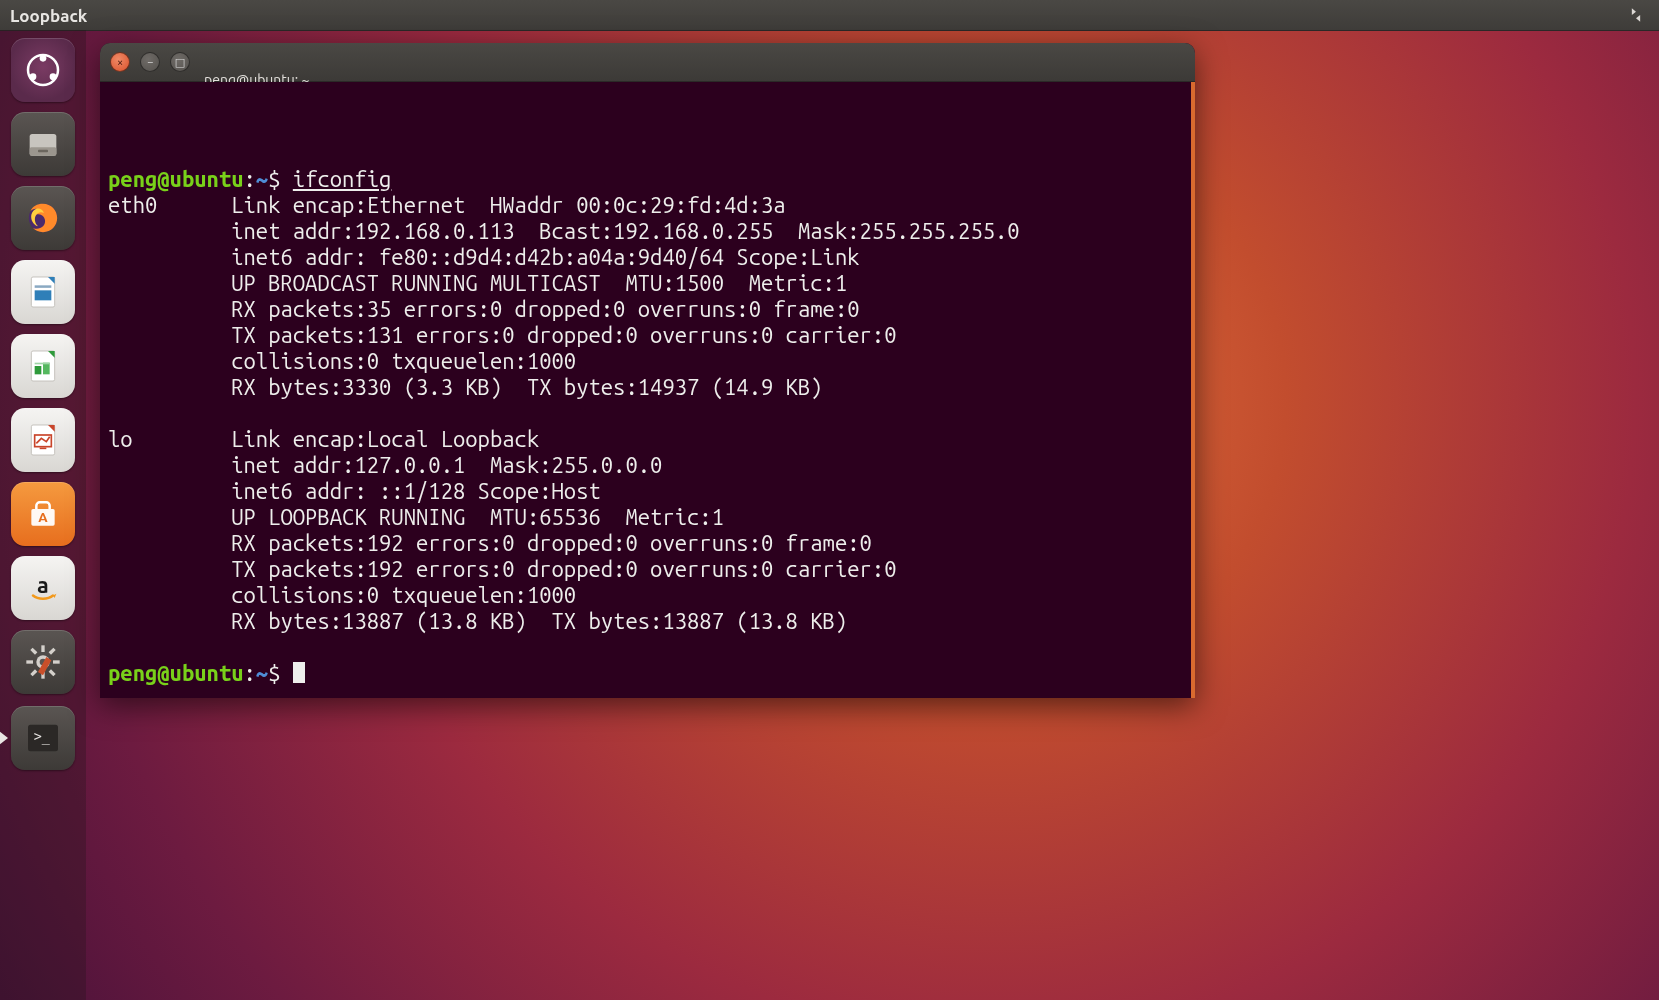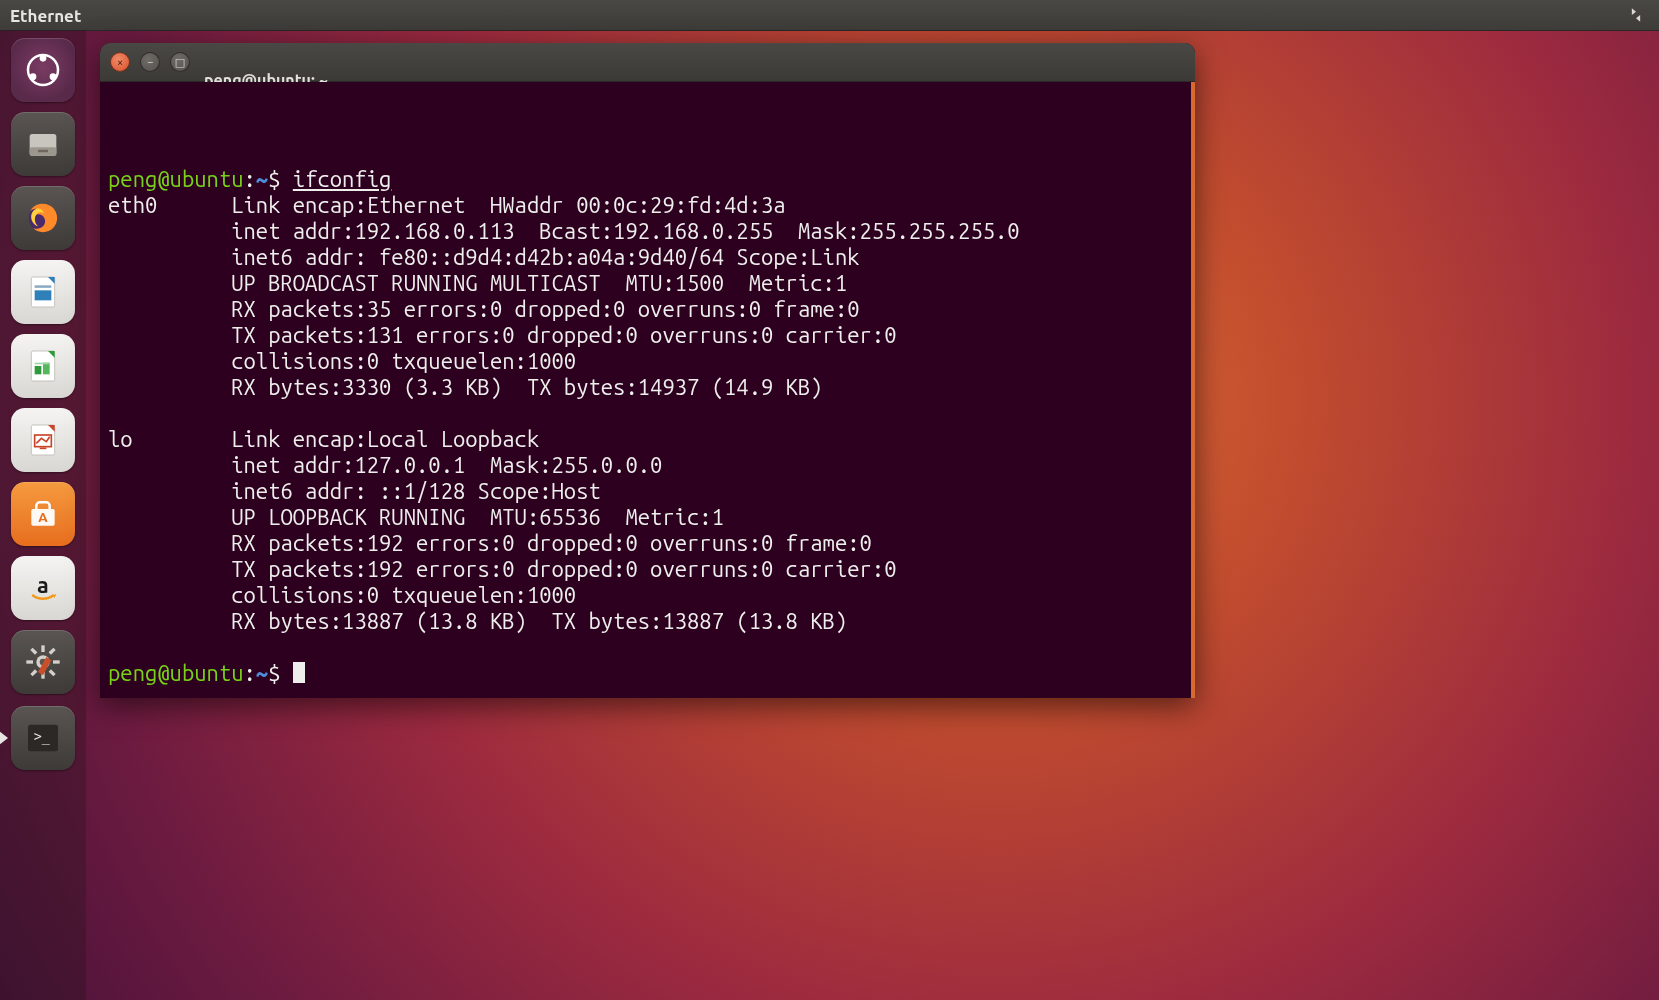--- a/index.html
+++ b/index.html
@@ -14,35 +14,35 @@
   .launcher .item svg{width:40px;height:40px;}
   .launcher .item.active::before{content:"";position:absolute;left:-12px;top:50%;transform:translateY(-50%);width:0;height:0;border-top:7px solid transparent;border-bottom:7px solid transparent;border-left:9px solid #e8e6e3;}
   .launcher .item.white{background:linear-gradient(#f5f4f2,#d9d7d3);}
   .launcher .item.orange{background:linear-gradient(#f59a3f,#e76e1e);}
   .terminal-window{position:absolute;left:100px;top:43px;width:1095px;height:655px;border-radius:10px 10px 0 0;box-shadow:0 8px 30px rgba(0,0,0,.55);overflow:hidden;display:flex;flex-direction:column;background:#2c001e;}
   .titlebar{height:38px;background:linear-gradient(#4a4844,#3c3a37);display:flex;align-items:center;padding:0 10px;border-bottom:1px solid #2b2927;}
   .win-controls{display:flex;gap:10px;margin-right:14px;}
   .win-btn{width:18px;height:18px;border-radius:50%;border:1px solid rgba(0,0,0,.5);display:flex;align-items:center;justify-content:center;font-size:11px;color:#2b1a12;}
   .win-btn.close{background:radial-gradient(circle at 40% 35%,#f08a66,#d9512c);color:#3a110a;}
   .win-btn.min,.win-btn.max{background:radial-gradient(circle at 40% 35%,#6f6b67,#54514d);color:#ddd;}
-  .titlebar .wtitle{color:#e3e0dc;font-size:16px;font-weight:bold;margin-top:36px;}
+  .titlebar .wtitle{color:#e3e0dc;font-size:14px;font-weight:normal;margin-top:36px;}
   .term-body{flex:1;background:#2c001e;padding:6px 8px 8px 8px;font-family:"Ubuntu Mono","DejaVu Sans Mono",monospace;font-size:22px;line-height:26px;color:#eeeeec;white-space:pre;overflow:hidden;position:relative;}
   .term-body .scroll-edge{position:absolute;right:0;top:0;bottom:0;width:4px;background:#d96a2f;}
-  .prompt-user{color:#79d11a;font-weight:normal;}
+  .prompt-user{color:#79d11a;font-weight:bold;}
   .prompt-path{color:#4f8dd6;font-weight:bold;}
   .prompt-dollar{color:#eeeeec;}
   .cmd{color:#eeeeec;text-decoration:underline;}
   .cursor{display:inline-block;width:12px;height:21px;background:#eeeeec;vertical-align:-2px;}
   .line{display:block;}
 </style>
 </head>
 <body>
 
 <div class="top-bar">
-  <span class="title">Ethernet</span>
+  <span class="title">Loopback</span>
   <span class="spacer"></span>
   <span class="ind">
     <svg viewBox="0 0 24 24" width="20" height="20">
         <path fill="#ddd9d5" d="M7 4l5 4-5 4V4zm10 16l-5-4 5-4v8z"></path>
       </svg>
   </span>
 </div>
 
 <div class="launcher">
   <div class="item dash">

